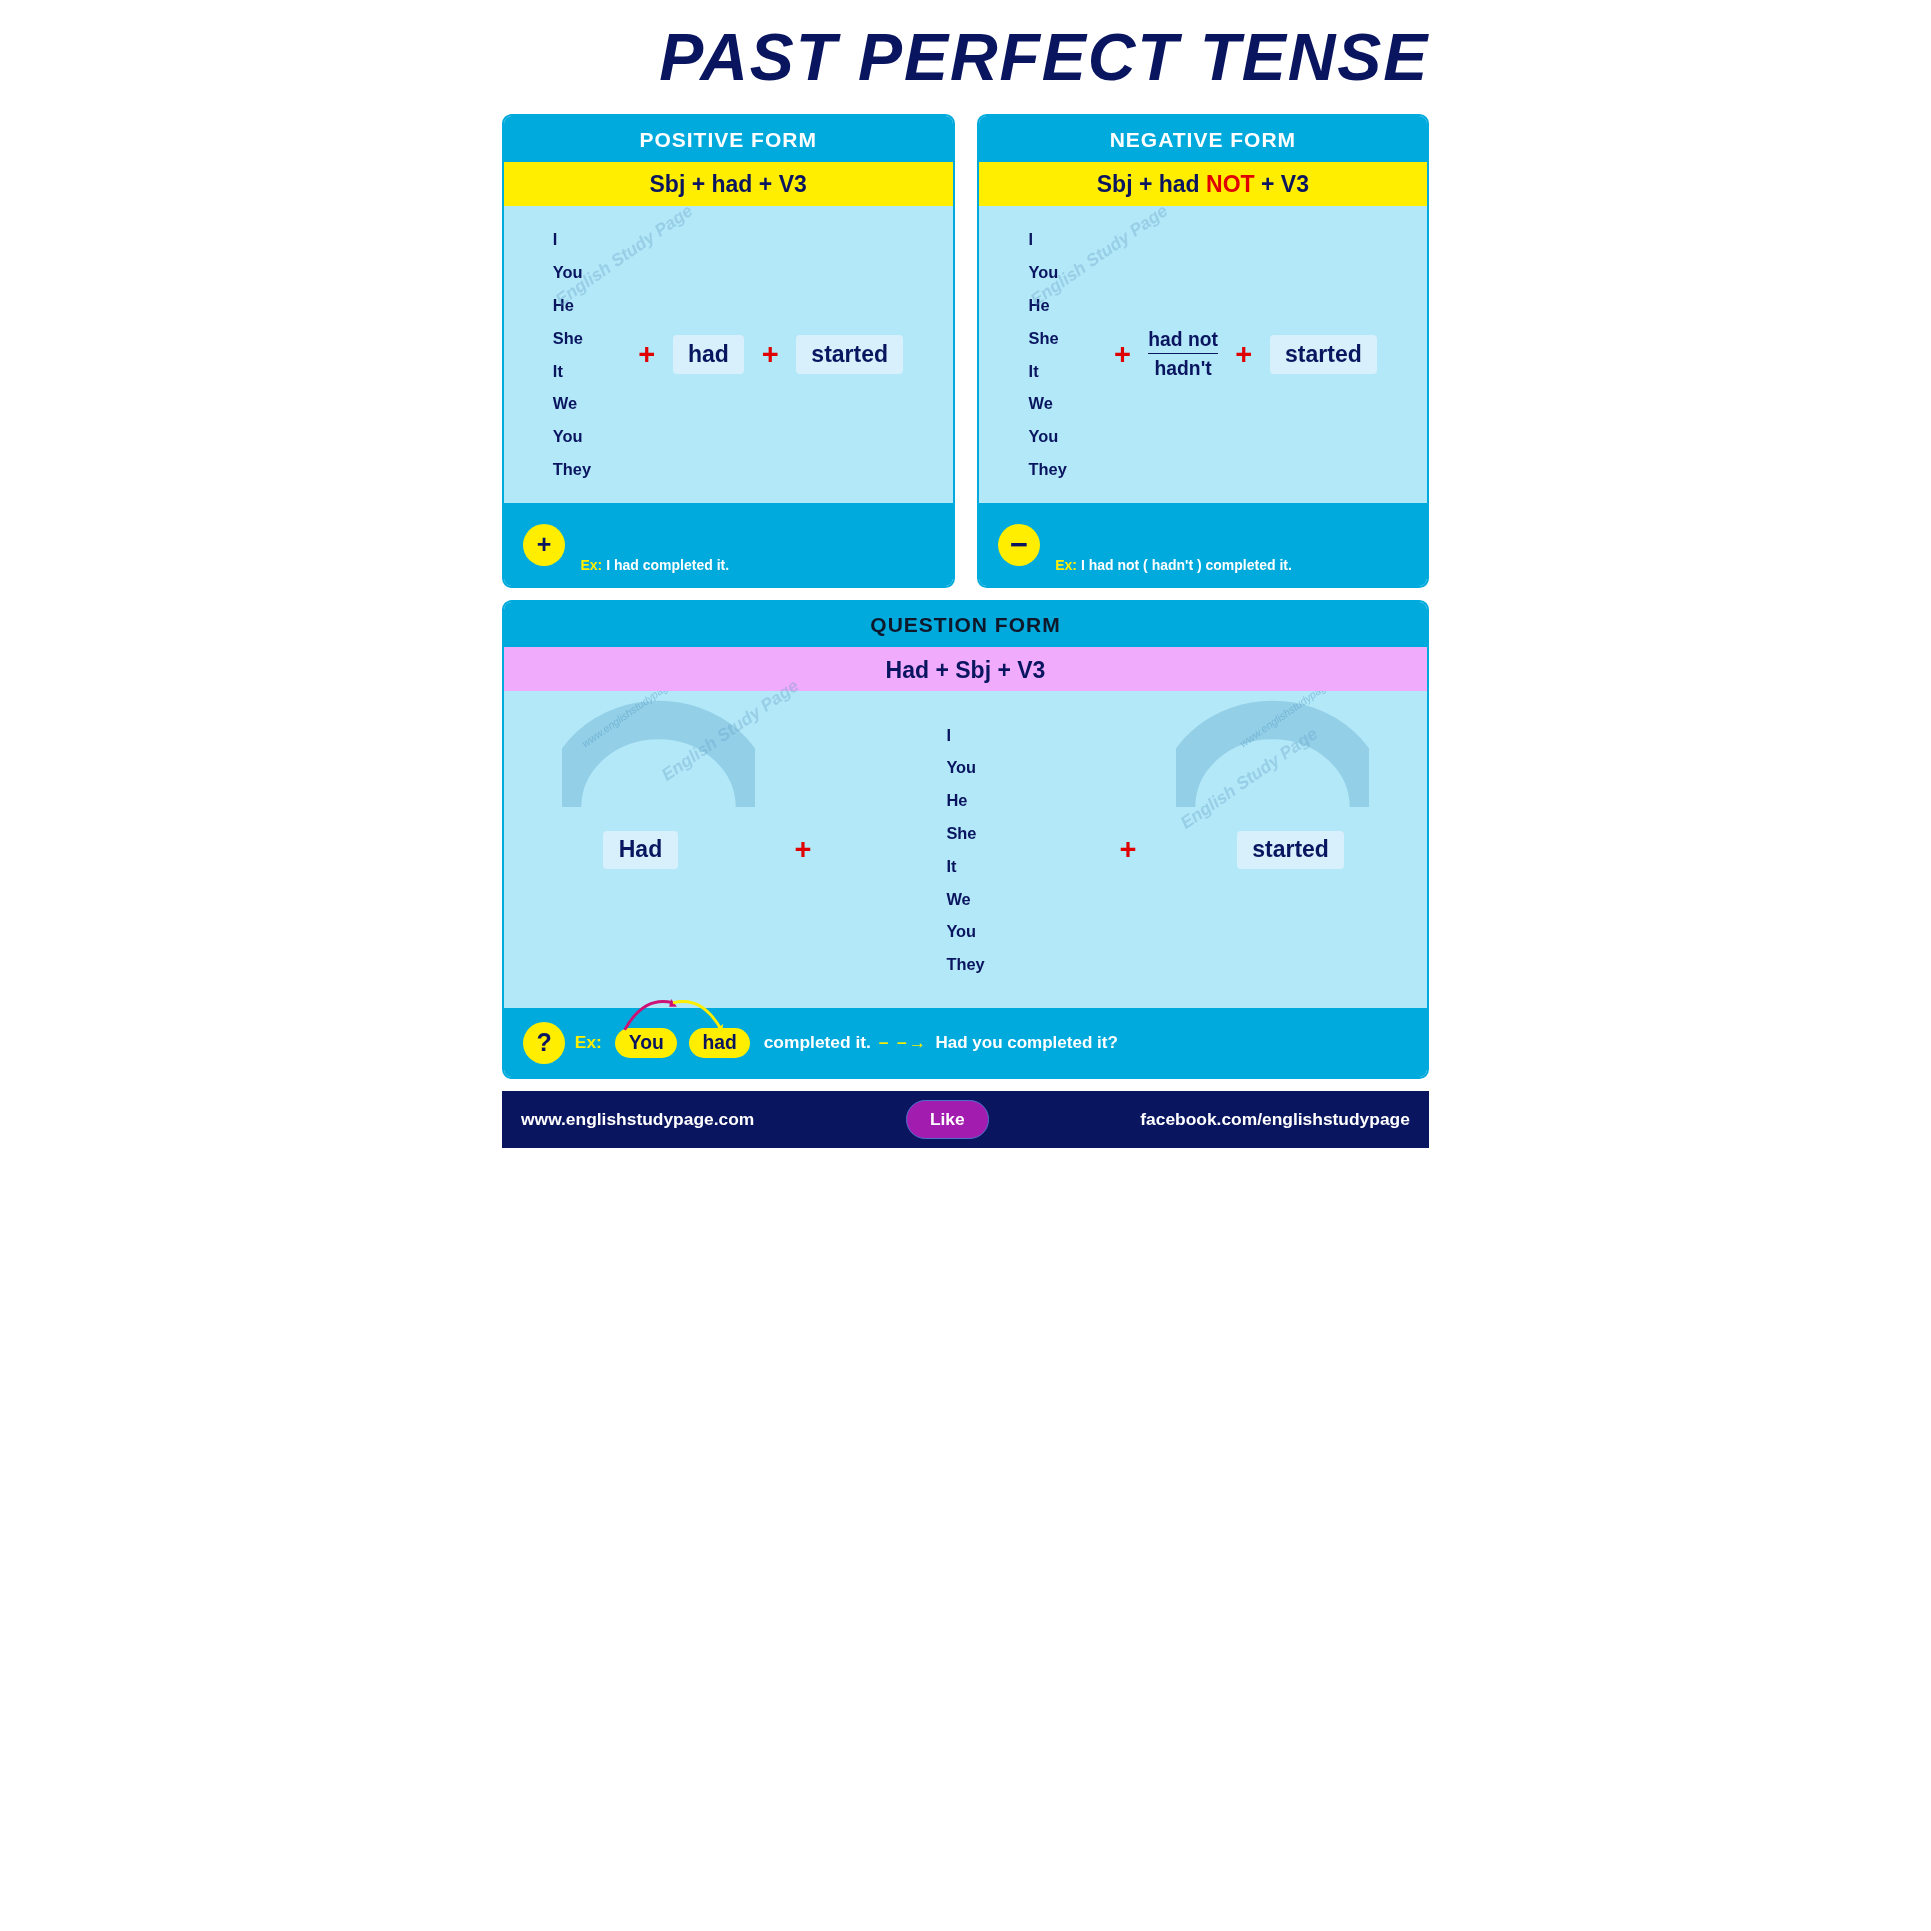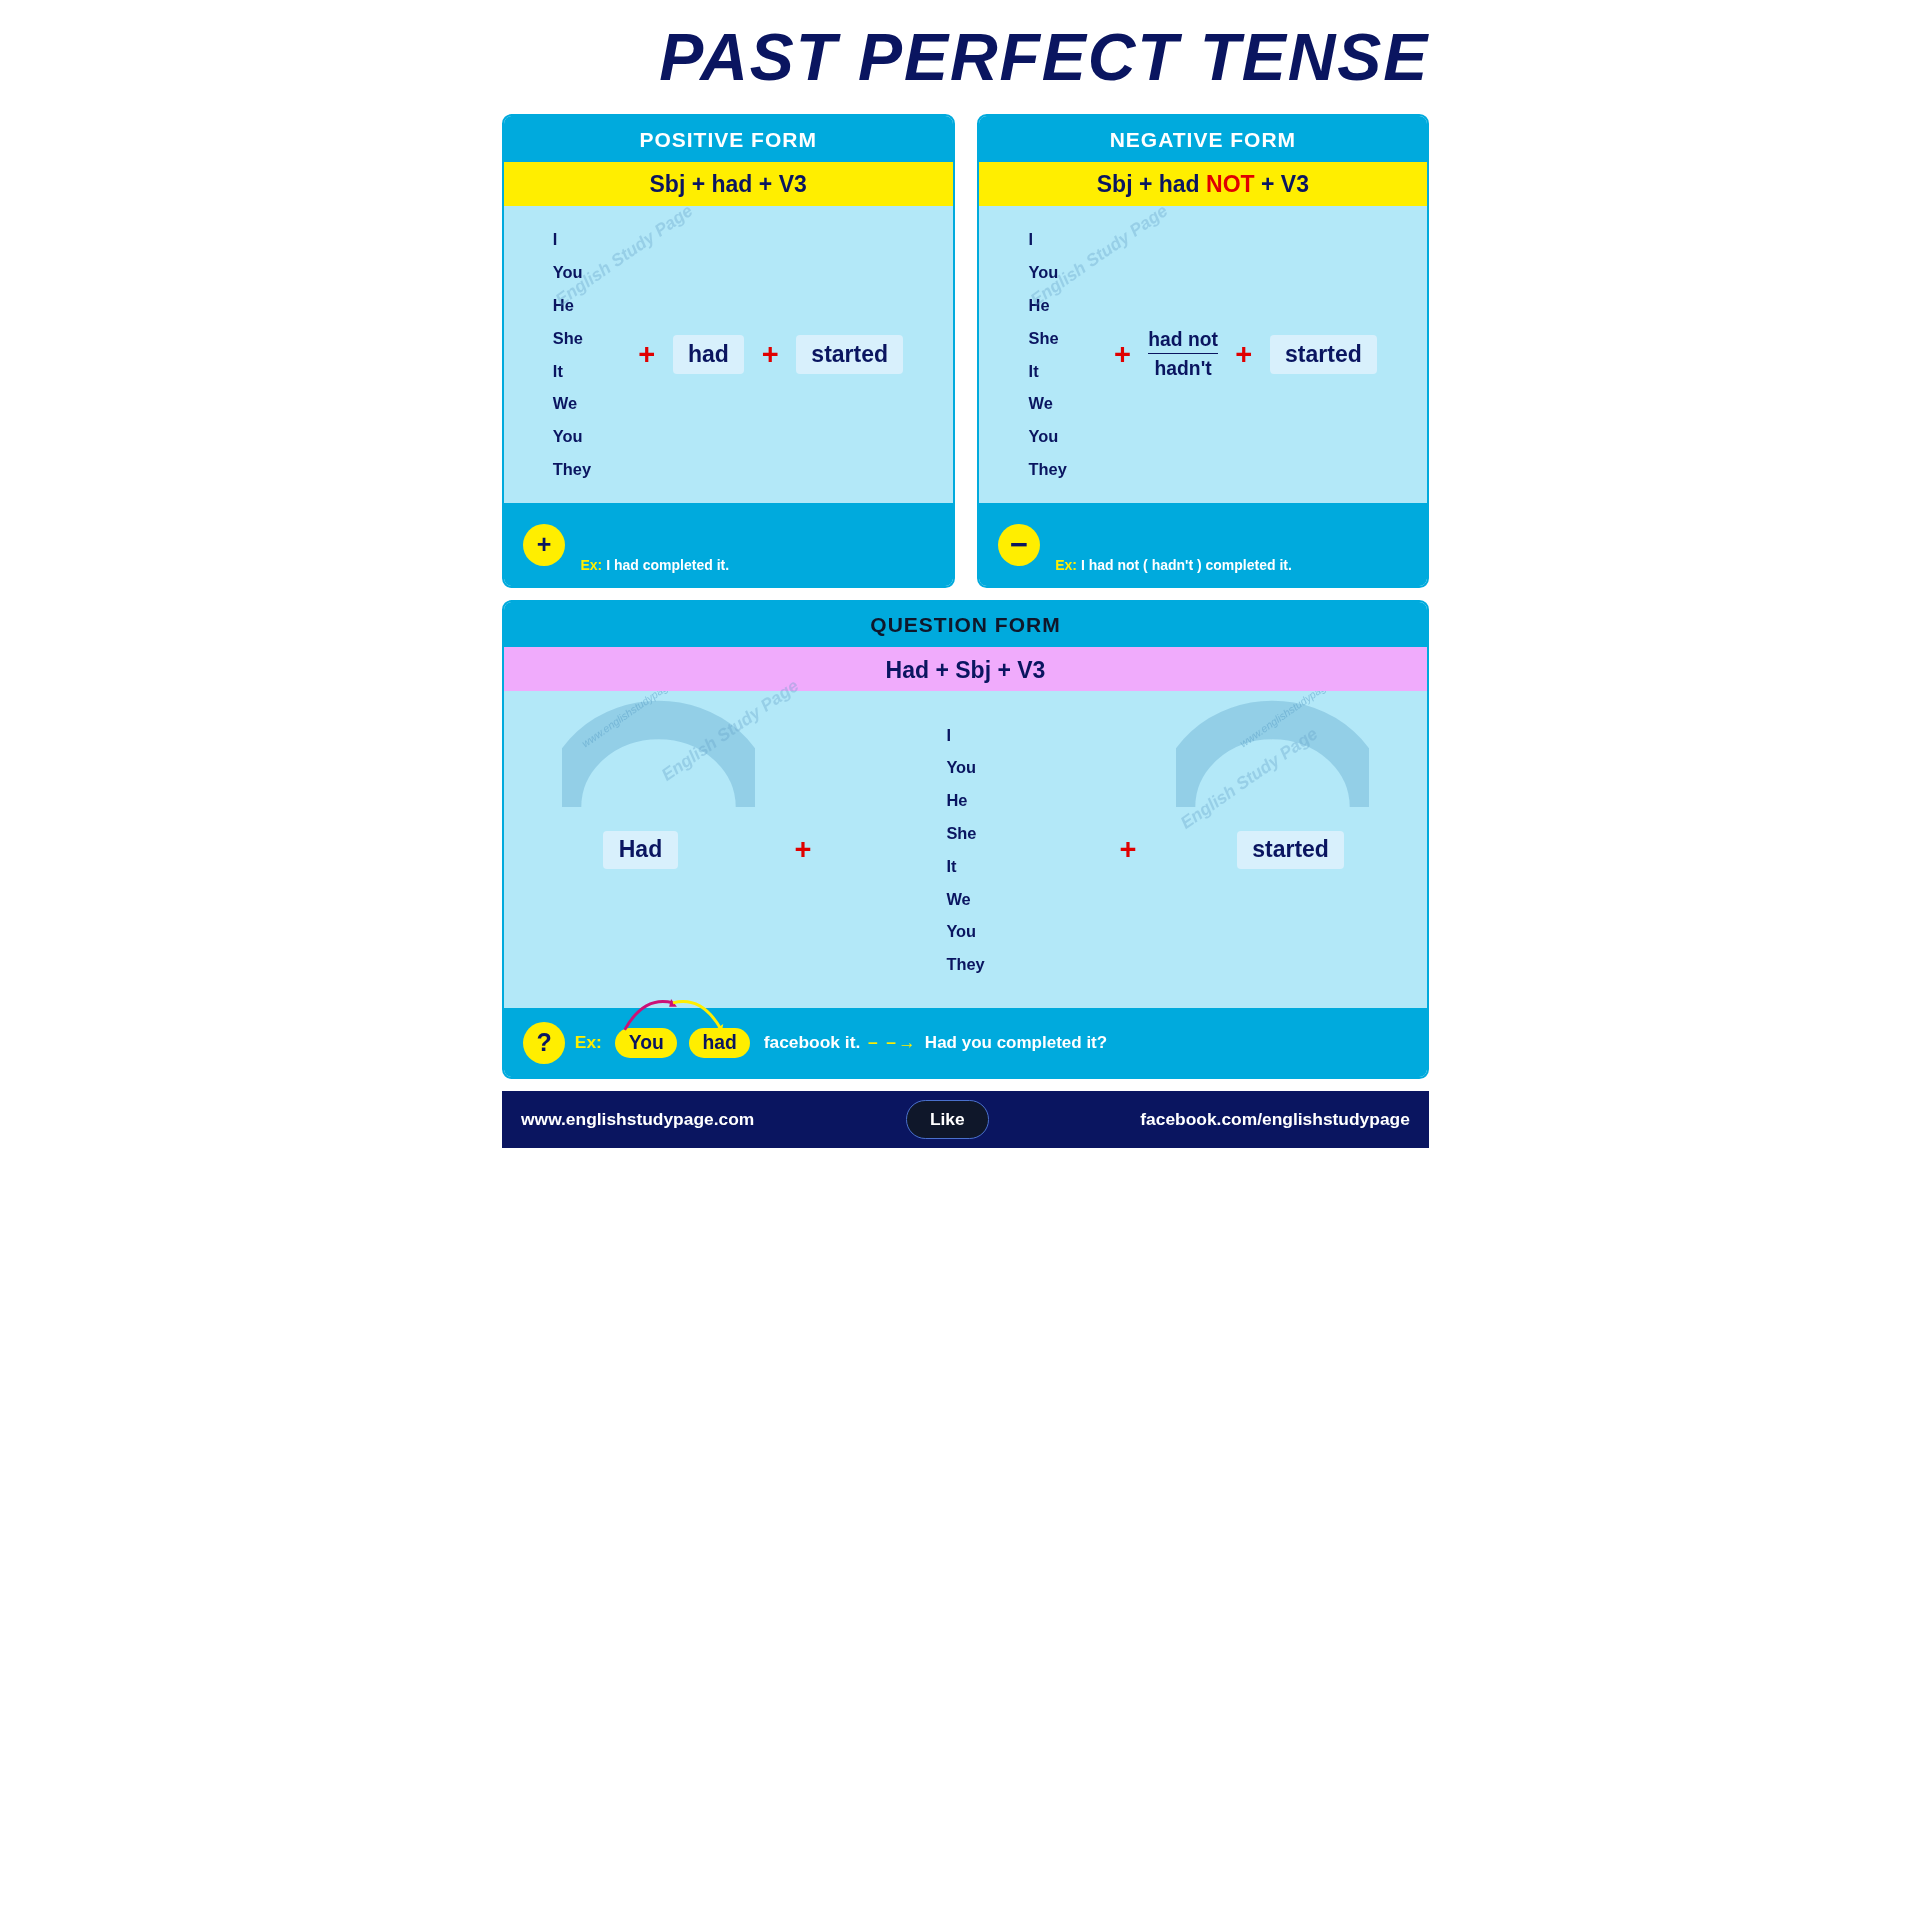--- a/index.html
+++ b/index.html
@@ -297,21 +297,21 @@
       justify-content: space-between;
     }
 
     .footer-text {
       color: white;
       font-size: 17.4px;
       font-weight: 700;
     }
 
     .like-btn {
-      background: #0f172a;
+      background: #a21caf;
       color: white;
       border-radius: 19.3px;
       padding: 7.7px 23px;
       font-size: 17.4px;
       font-weight: 900;
       border: 1.9px solid #4a70cc;
     }
   </style>
 </head>
 <body>
@@ -434,21 +434,21 @@
 
             <path d="M 60 10 Q 90 2 110 38" fill="none" stroke="#ffee00" stroke-width="3"></path>
             <polygon points="112,32 106,36 110,42" fill="#ffee00"></polygon>
           </svg>
           <div class="q-you-had">
             <span class="q-you">You</span>
             <span class="q-had">had</span>
           </div>
         </div>
 
-        <span class="q-completed">facebook it.</span>
+        <span class="q-completed">completed it.</span>
         <span class="q-arrow-dashed">– –→</span>
         <span class="q-result">Had you completed it?</span>
       </div>
     </div>
   </div>
 
   <div class="footer">
     <div class="footer-text">www.englishstudypage.com</div>
     <div class="like-btn">Like</div>
     <div class="footer-text">facebook.com/englishstudypage</div>

